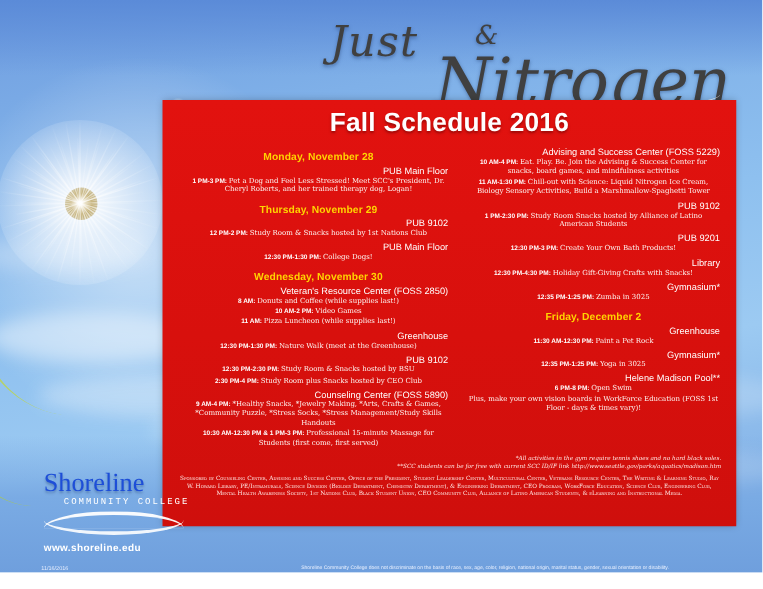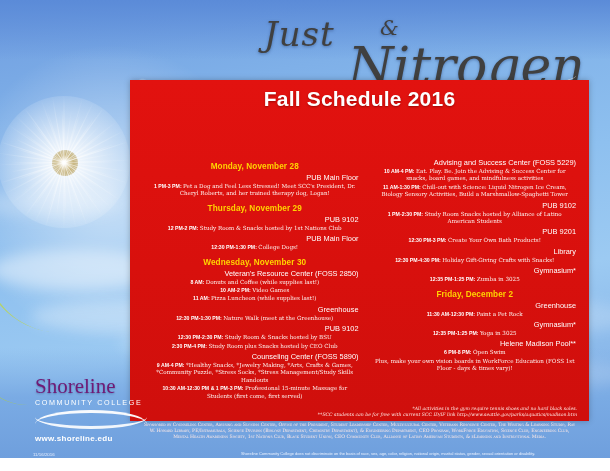--- a/index.html
+++ b/index.html
@@ -103,21 +103,21 @@
   }
   .panel-title{
     text-align:center;
     font-size:21px;font-weight:bold;
     color:#ffffff;
     padding-top:7px;
     letter-spacing:.2px;
     text-shadow:0 1px 2px rgba(90,0,0,.5);
     font-family:"Liberation Sans",sans-serif;
   }
-  .cols{display:flex;padding:4px 8px 0 16px;margin-top:41px;}
+  .cols{display:flex;padding:4px 8px 0 16px;}
   .col{width:50%;box-sizing:border-box;padding:0 5px;}
   .col-right{padding-left:10px;}
 
   .daily{
     color:#ffd400;
     font-weight:bold;
     font-size:8.2px;
     text-align:center;
     margin-top:6px;
     letter-spacing:.1px;
@@ -162,26 +162,26 @@
     color:#ffeae7;
     padding:4px 12px 6px 12px;
     font-variant:small-caps;
     font-family:"DejaVu Serif",serif;
   }
 
   
   .logo{position:absolute;left:35px;top:376px;width:125px;}
   .logo-name{
     font-family:"Liberation Serif",serif;
-    font-size:21px;color:#701a75;line-height:21px;
+    font-size:21px;color:#1d4ed8;line-height:21px;
     text-shadow:0 1px 2px rgba(40,70,120,.45);
   }
   .logo-sub{
-    font-family:Liberation Sans, sans-serif;
-    font-size:7.2px;color:#ffffff;letter-spacing:1.6px;margin-top:1px;
+    font-family:Liberation Mono, monospace;
+    font-size:7.2px;color:#ffffff;letter-spacing:1.6px;margin-top:1px;margin-left:16px;
   }
   .logo-wave{
     margin-top:3px;width:112px;height:11px;
     border-top:3px solid #ffffff;
     border-radius:50%/100% 100% 0 0;
     opacity:.95;
   }
   .logo-wave2{
     width:112px;height:9px;margin-top:-7px;
     border-bottom:3px solid #ffffff;

